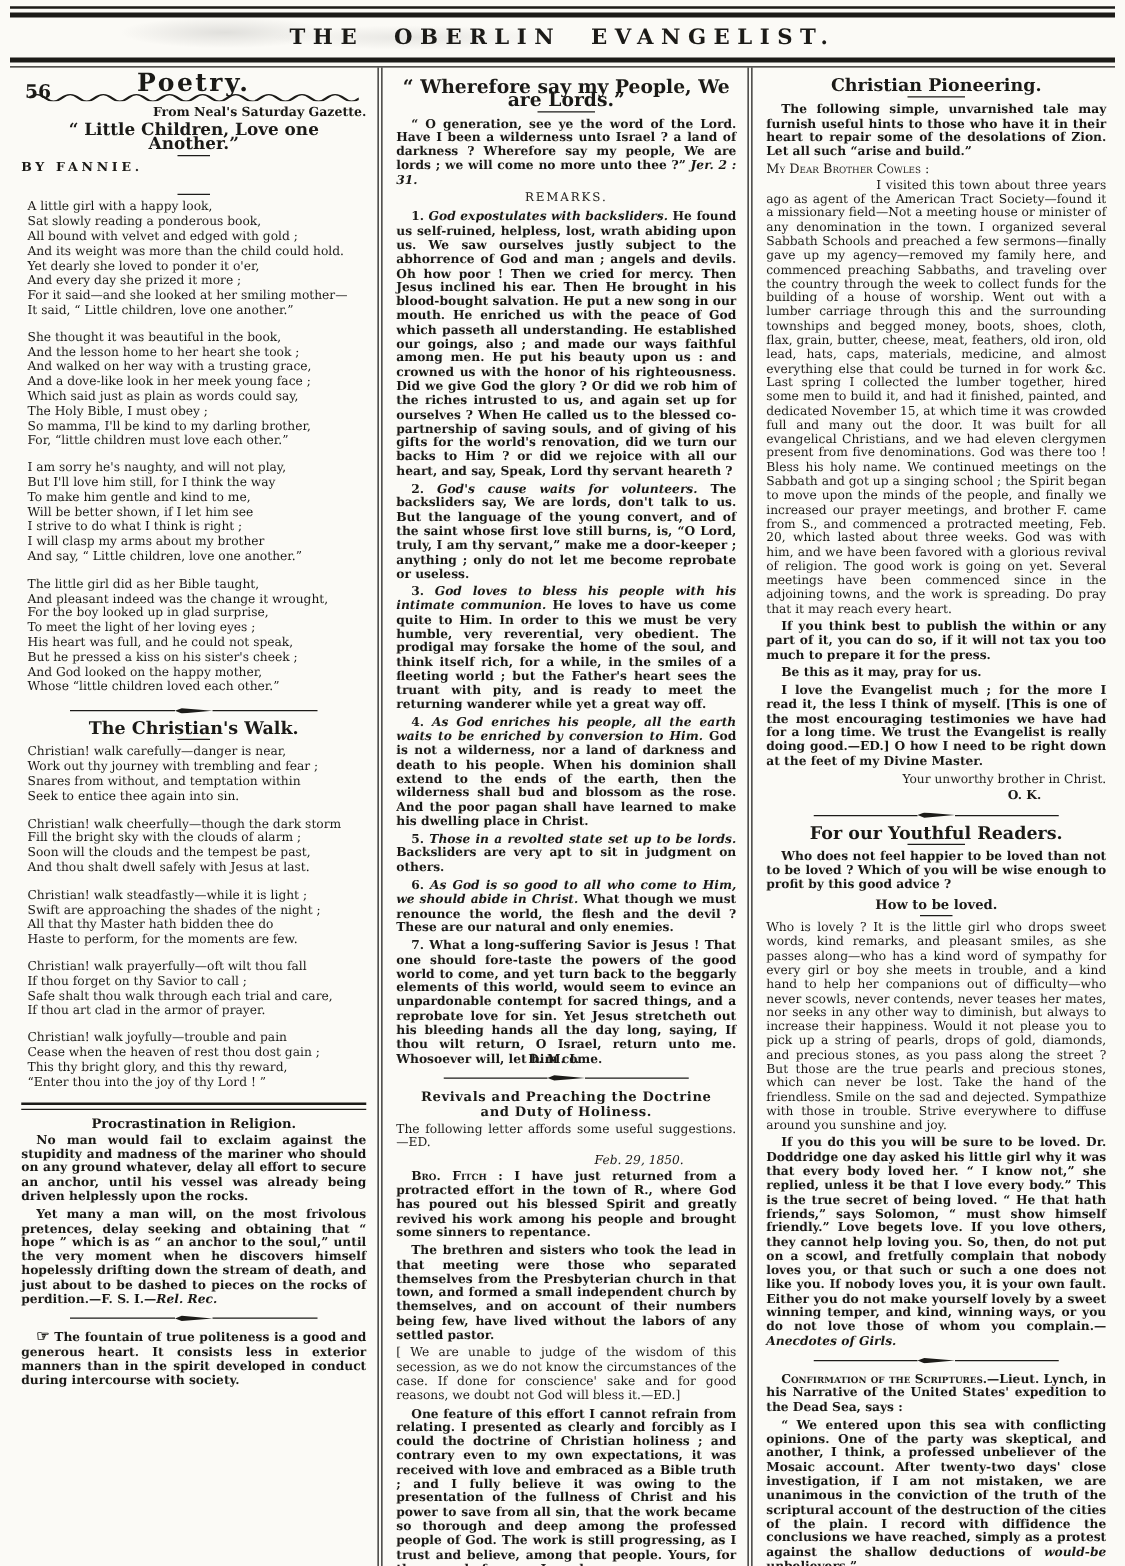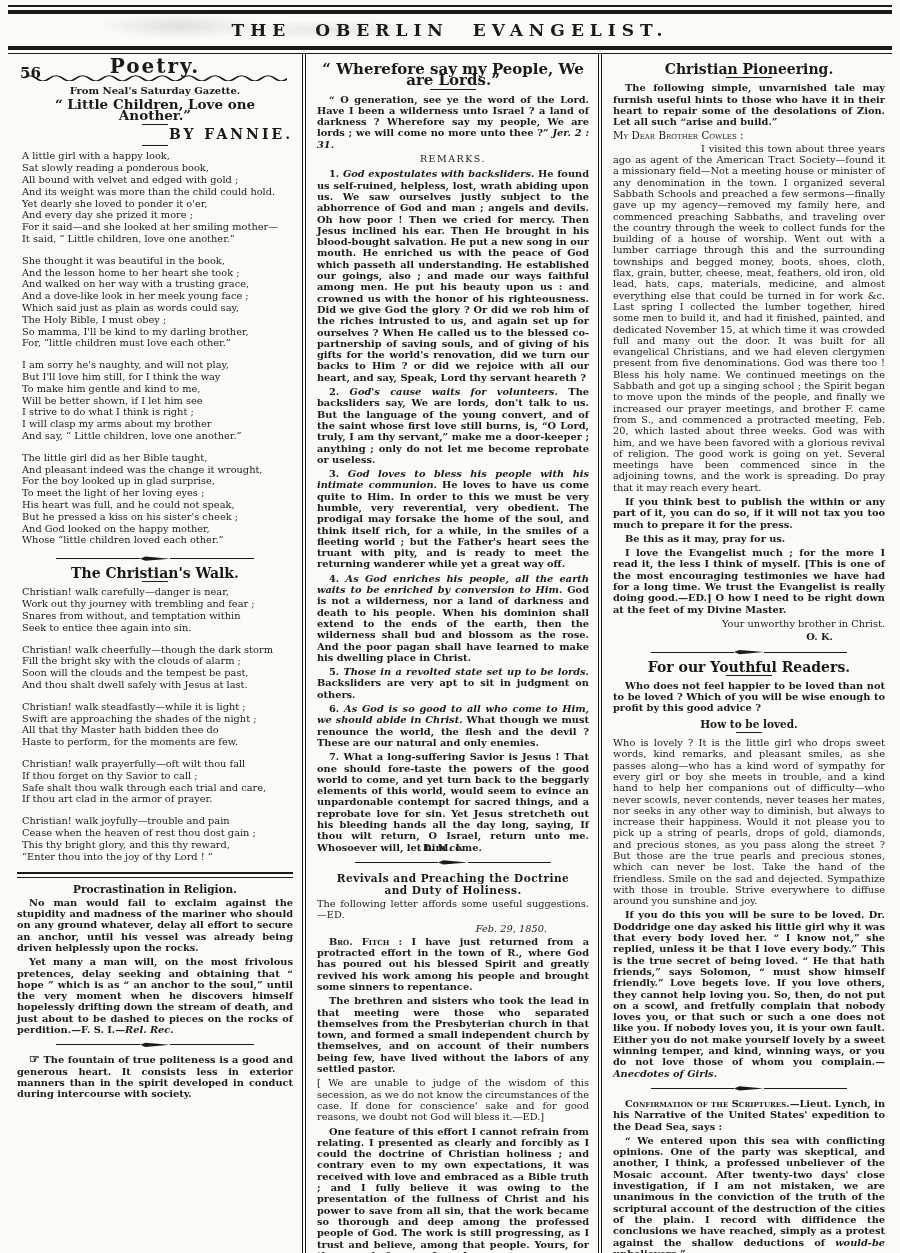--- a/index.html
+++ b/index.html
@@ -37,23 +37,23 @@
   
   p { margin:0 0 3px; text-align:justify; }
   p.ind { text-indent:12px;font-weight:bold; }
   p.noind { text-indent:0; }
   p.tight { margin-bottom:0; }
   .stanza { white-space:pre-line; text-align:left; margin:0 0 10px; padding-left:5px; line-height:11.8px; }
   .poetry-head { text-align:center; font-size:20px; font-weight:bold; margin:2px 0 1px; letter-spacing:2px; }
   .section-head { text-align:center; font-size:14px; font-weight:bold; margin:5px 0 2px; }
   .sub-head { text-align:center; font-size:10.5px; font-weight:bold; margin:5px 0 1px; }
   .sub-head.wide { letter-spacing:.5px; line-height:12.5px; padding:0 8px; }
-  .source-line { text-align:center; font-weight:bold; font-size:10px; margin:4px 0 2px; }
+  .source-line { text-align:right; font-weight:bold; font-size:10px; margin:4px 0 2px; }
   .poem-title { text-align:center; font-weight:bold; font-size:13.5px; margin:1px 0 3px; }
-  .byline { text-align:right; font-size:14px; letter-spacing:3px; font-weight:bold; margin:0 0 5px; }
+  .byline { text-align:left; font-size:10px; letter-spacing:3px; font-weight:bold; margin:0 0 15px; }
   .remarks-label { text-align:center; font-size:9.5px; letter-spacing:1.5px; margin:3px 0 4px; }
   .scripture { font-size:9.8px; }
   .sc { font-variant:small-caps; }
   .dateline { text-align:right; font-style:italic; padding-right:42px; margin:0 0 1px; }
   .sig-pull { text-align:center; padding-right:20px; margin:-11.3px 0 4px; font-weight:bold; }
   .sig-own { text-align:right; padding-right:52px; margin:2px 0 3px; font-weight:bold; }
   .closing-center { text-align:right; margin:0 0 1px; }
   .pointer { font-size:12px; }
   .cite { font-style:italic; }
   i.lead { font-style:italic; }

